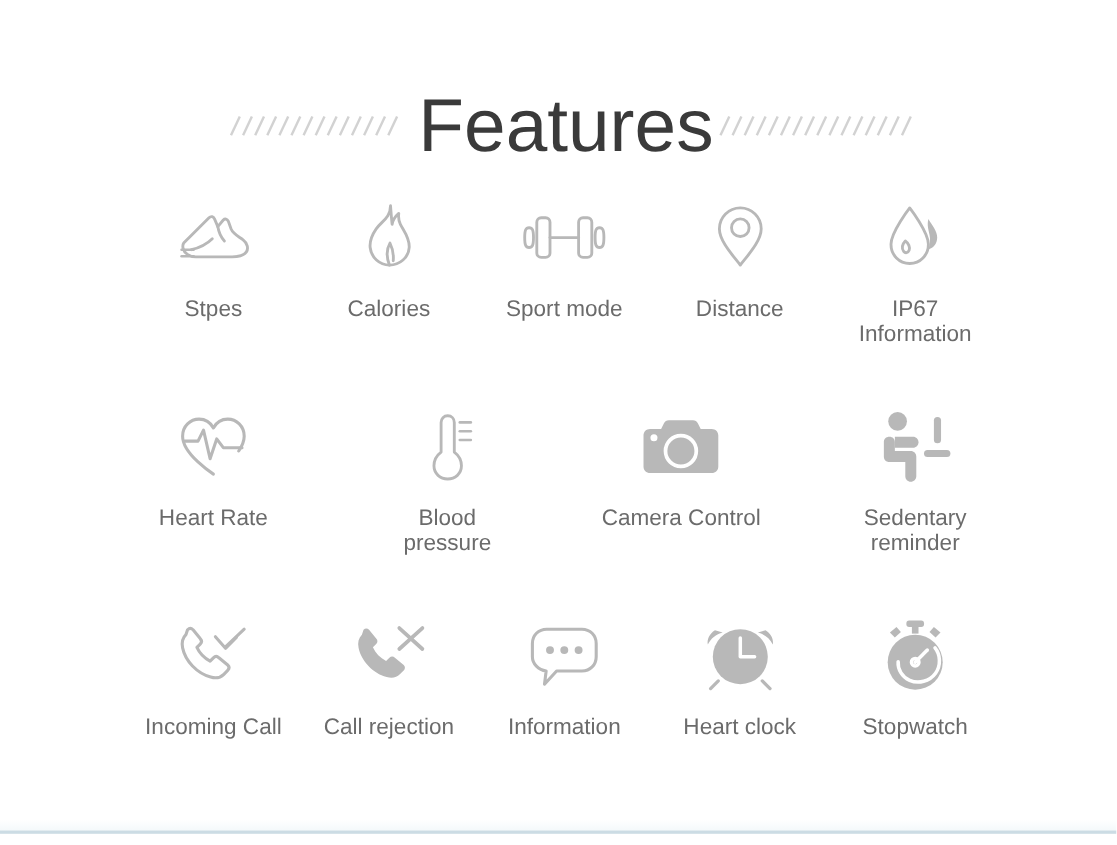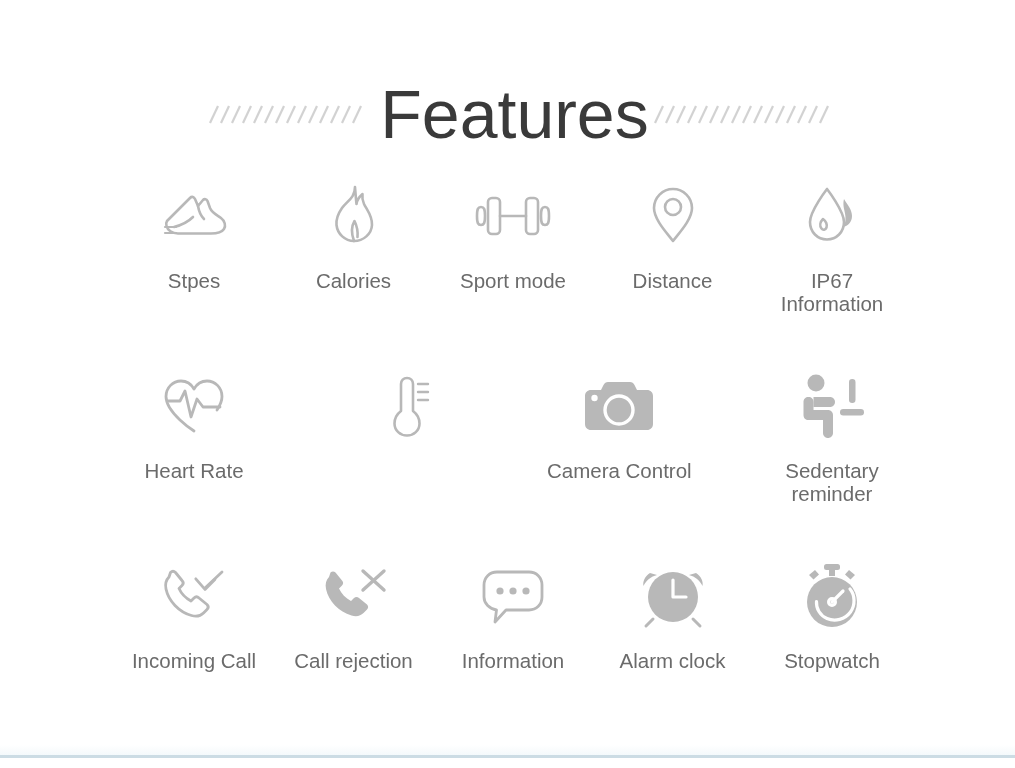--- a/index.html
+++ b/index.html
@@ -256,20 +256,22 @@
                      C40 43 42.5 47.5 42.5 52.5 C42.5 59.5 36.8 64.5 30 64.5
                      C23.2 64.5 17.5 59.5 17.5 52.5 C17.5 47.5 20 43 24 40 Z"></path>
           </g>
           <g stroke="#b8b8b8" stroke-width="2.4" stroke-linecap="round">
             <line x1="41" y1="13" x2="51" y2="13"></line>
             <line x1="41" y1="21" x2="51" y2="21"></line>
             <line x1="41" y1="29" x2="51" y2="29"></line>
           </g>
         </svg>
       </div>
+      <div class="cell-label">Blood
+pressure</div>
     </div>
 
 
     <div class="cell">
       <div class="icon-wrap">
         <svg width="74" height="60" viewBox="0 0 74 60">
           <path d="M26 6 C24 6 22.5 7 21.5 9 L19 14 L9 14 C5.5 14 3 16.5 3 20
                    L3 48 C3 51.5 5.5 54 9 54 L65 54 C68.5 54 71 51.5 71 48
                    L71 20 C71 16.5 68.5 14 65 14 L55 14 L52.5 9 C51.5 7 50 6 48 6 Z" fill="#b8b8b8"></path>
           <circle cx="37" cy="34" r="14" fill="none" stroke="#ffffff" stroke-width="3.4"></circle>
@@ -360,21 +362,21 @@
           </g>
           <g stroke="#b8b8b8" stroke-width="3" stroke-linecap="round">
             <line x1="15" y1="57" x2="8" y2="64"></line>
             <line x1="55" y1="57" x2="62" y2="64"></line>
           </g>
           <g fill="none" stroke="#ffffff" stroke-width="3.2" stroke-linecap="round" stroke-linejoin="round">
             <polyline points="35,18 35,35 48,35"></polyline>
           </g>
         </svg>
       </div>
-      <div class="cell-label">Alarm clock</div>
+      <div class="cell-label">Heart clock</div>
     </div>
 
     <div class="cell">
       <div class="icon-wrap">
         <svg width="70" height="70" viewBox="0 0 70 70">
           <g fill="#b8b8b8">
             <rect x="27" y="3" width="16" height="6" rx="2.5"></rect>
             <rect x="32" y="7" width="6" height="8"></rect>
             <path d="M12 14 L18 9 L22 13.5 L16.5 18.5 Z"></path>
             <path d="M58 14 L52 9 L48 13.5 L53.5 18.5 Z"></path>

